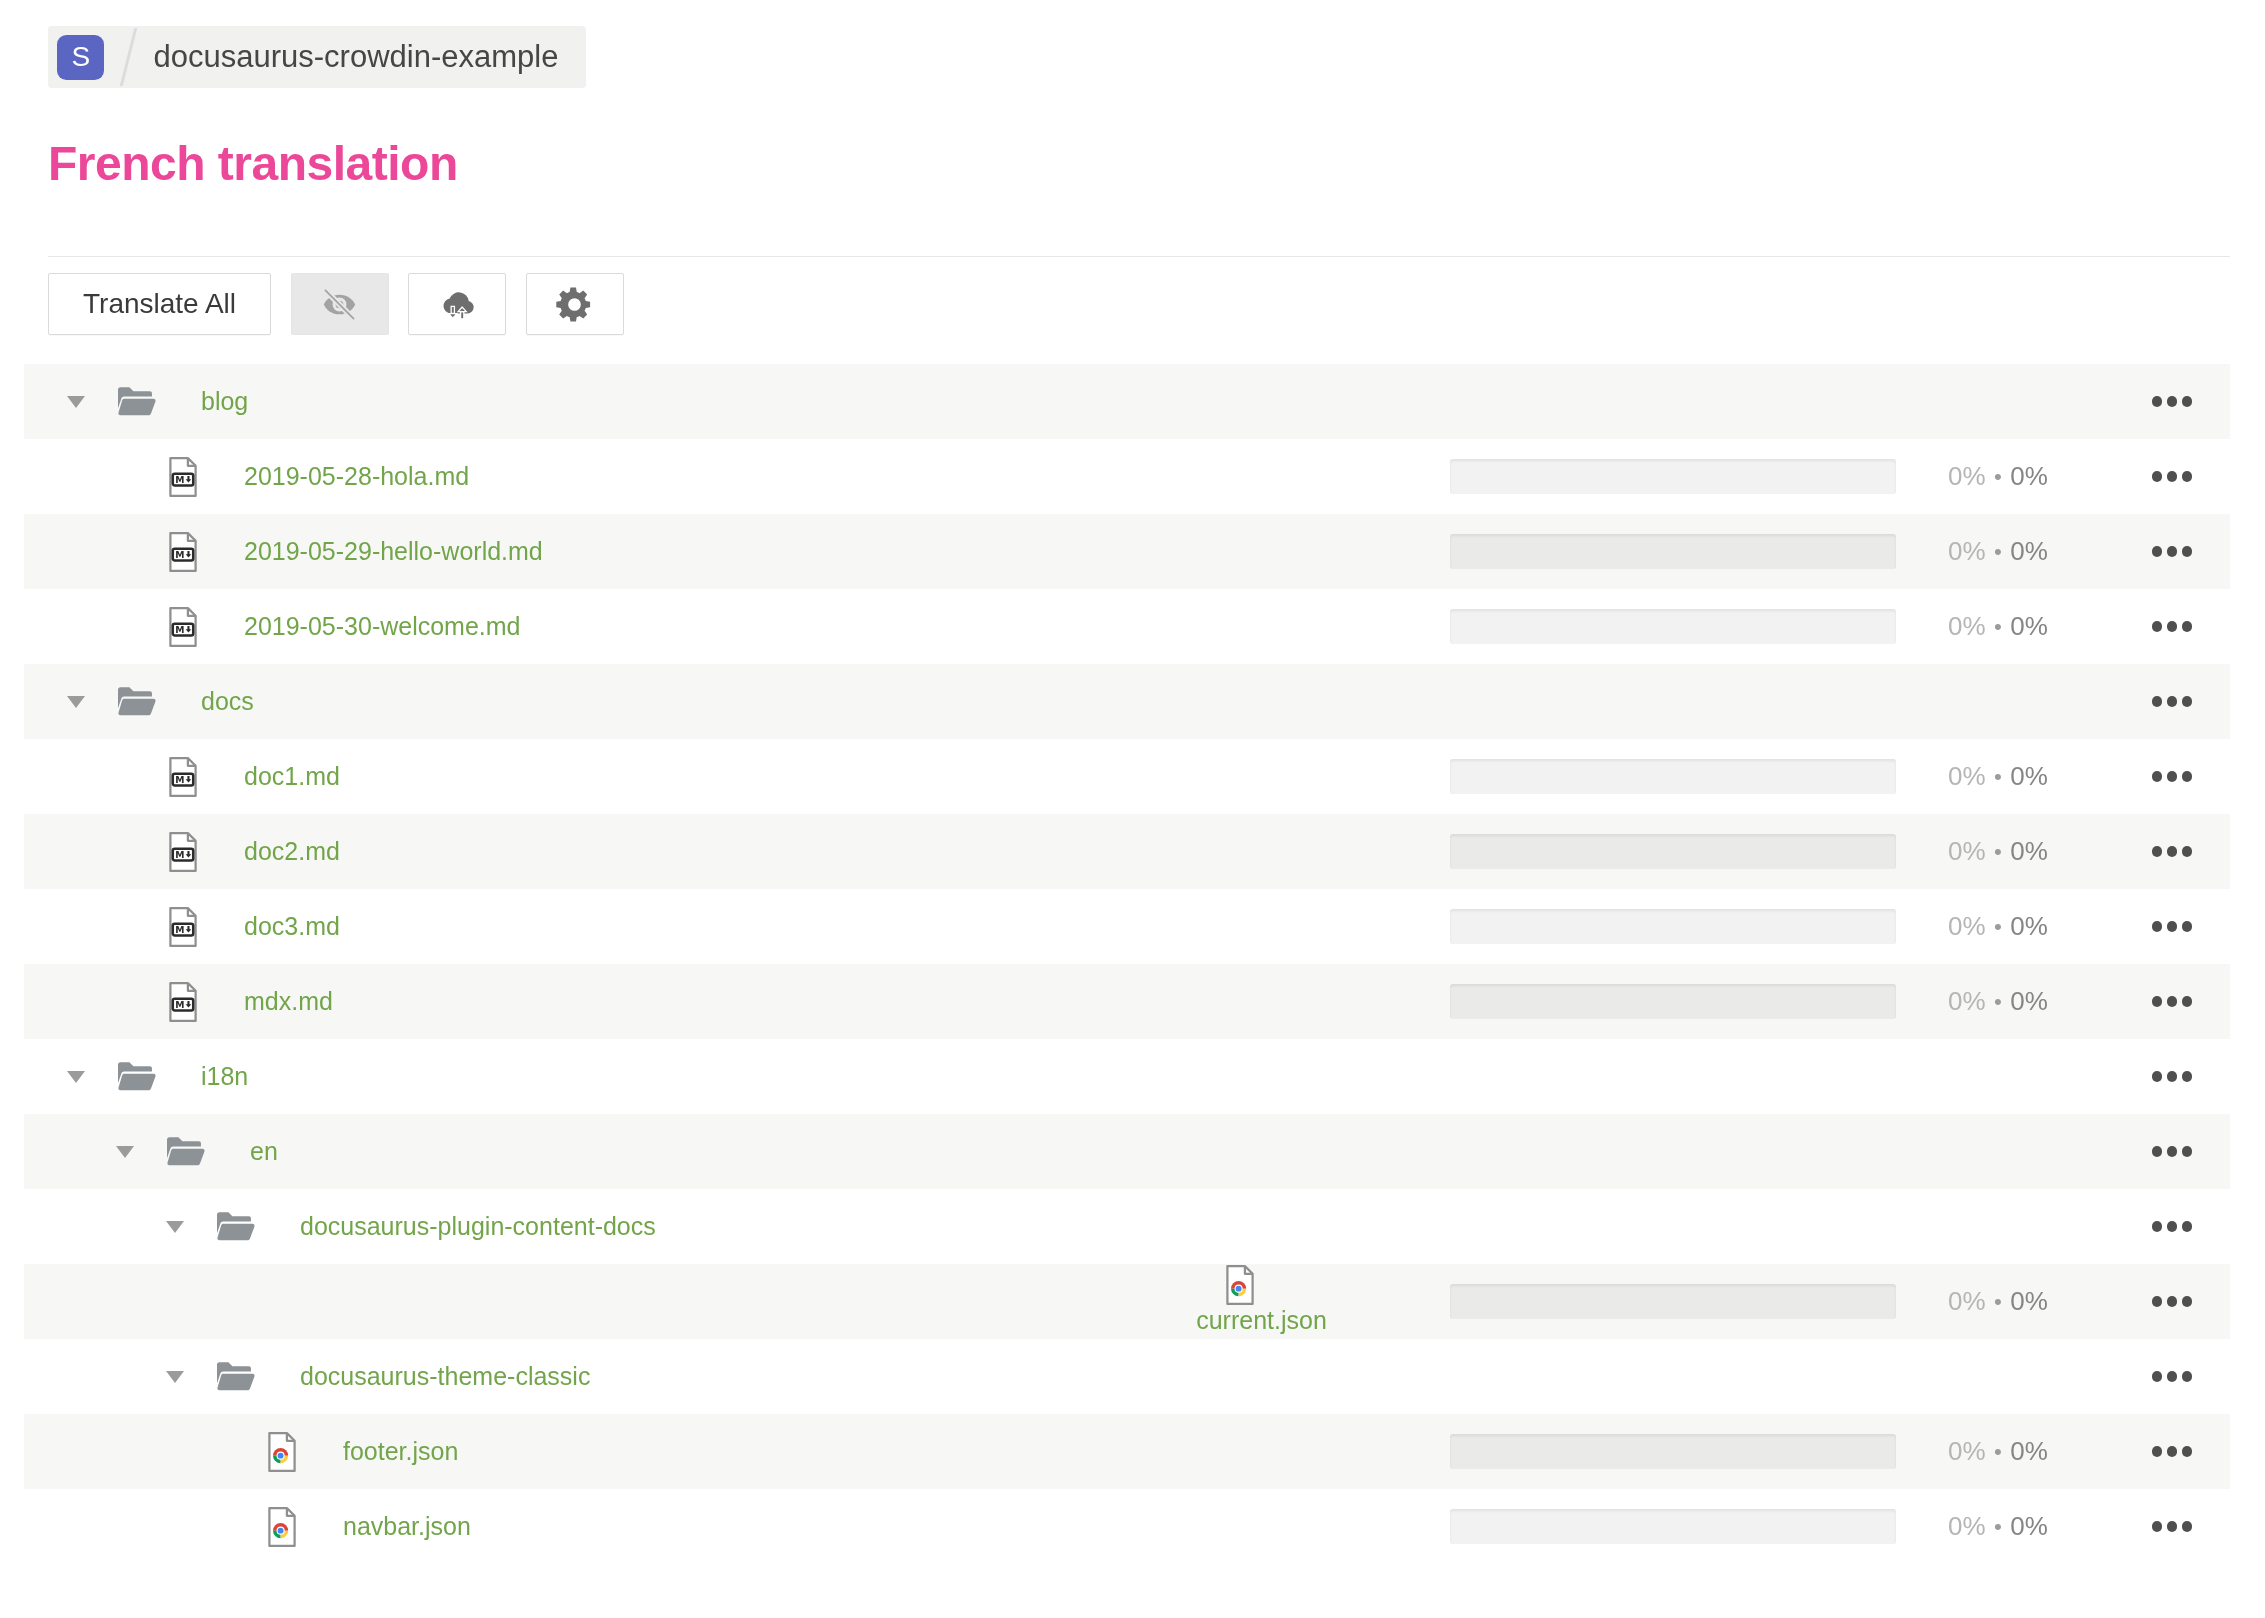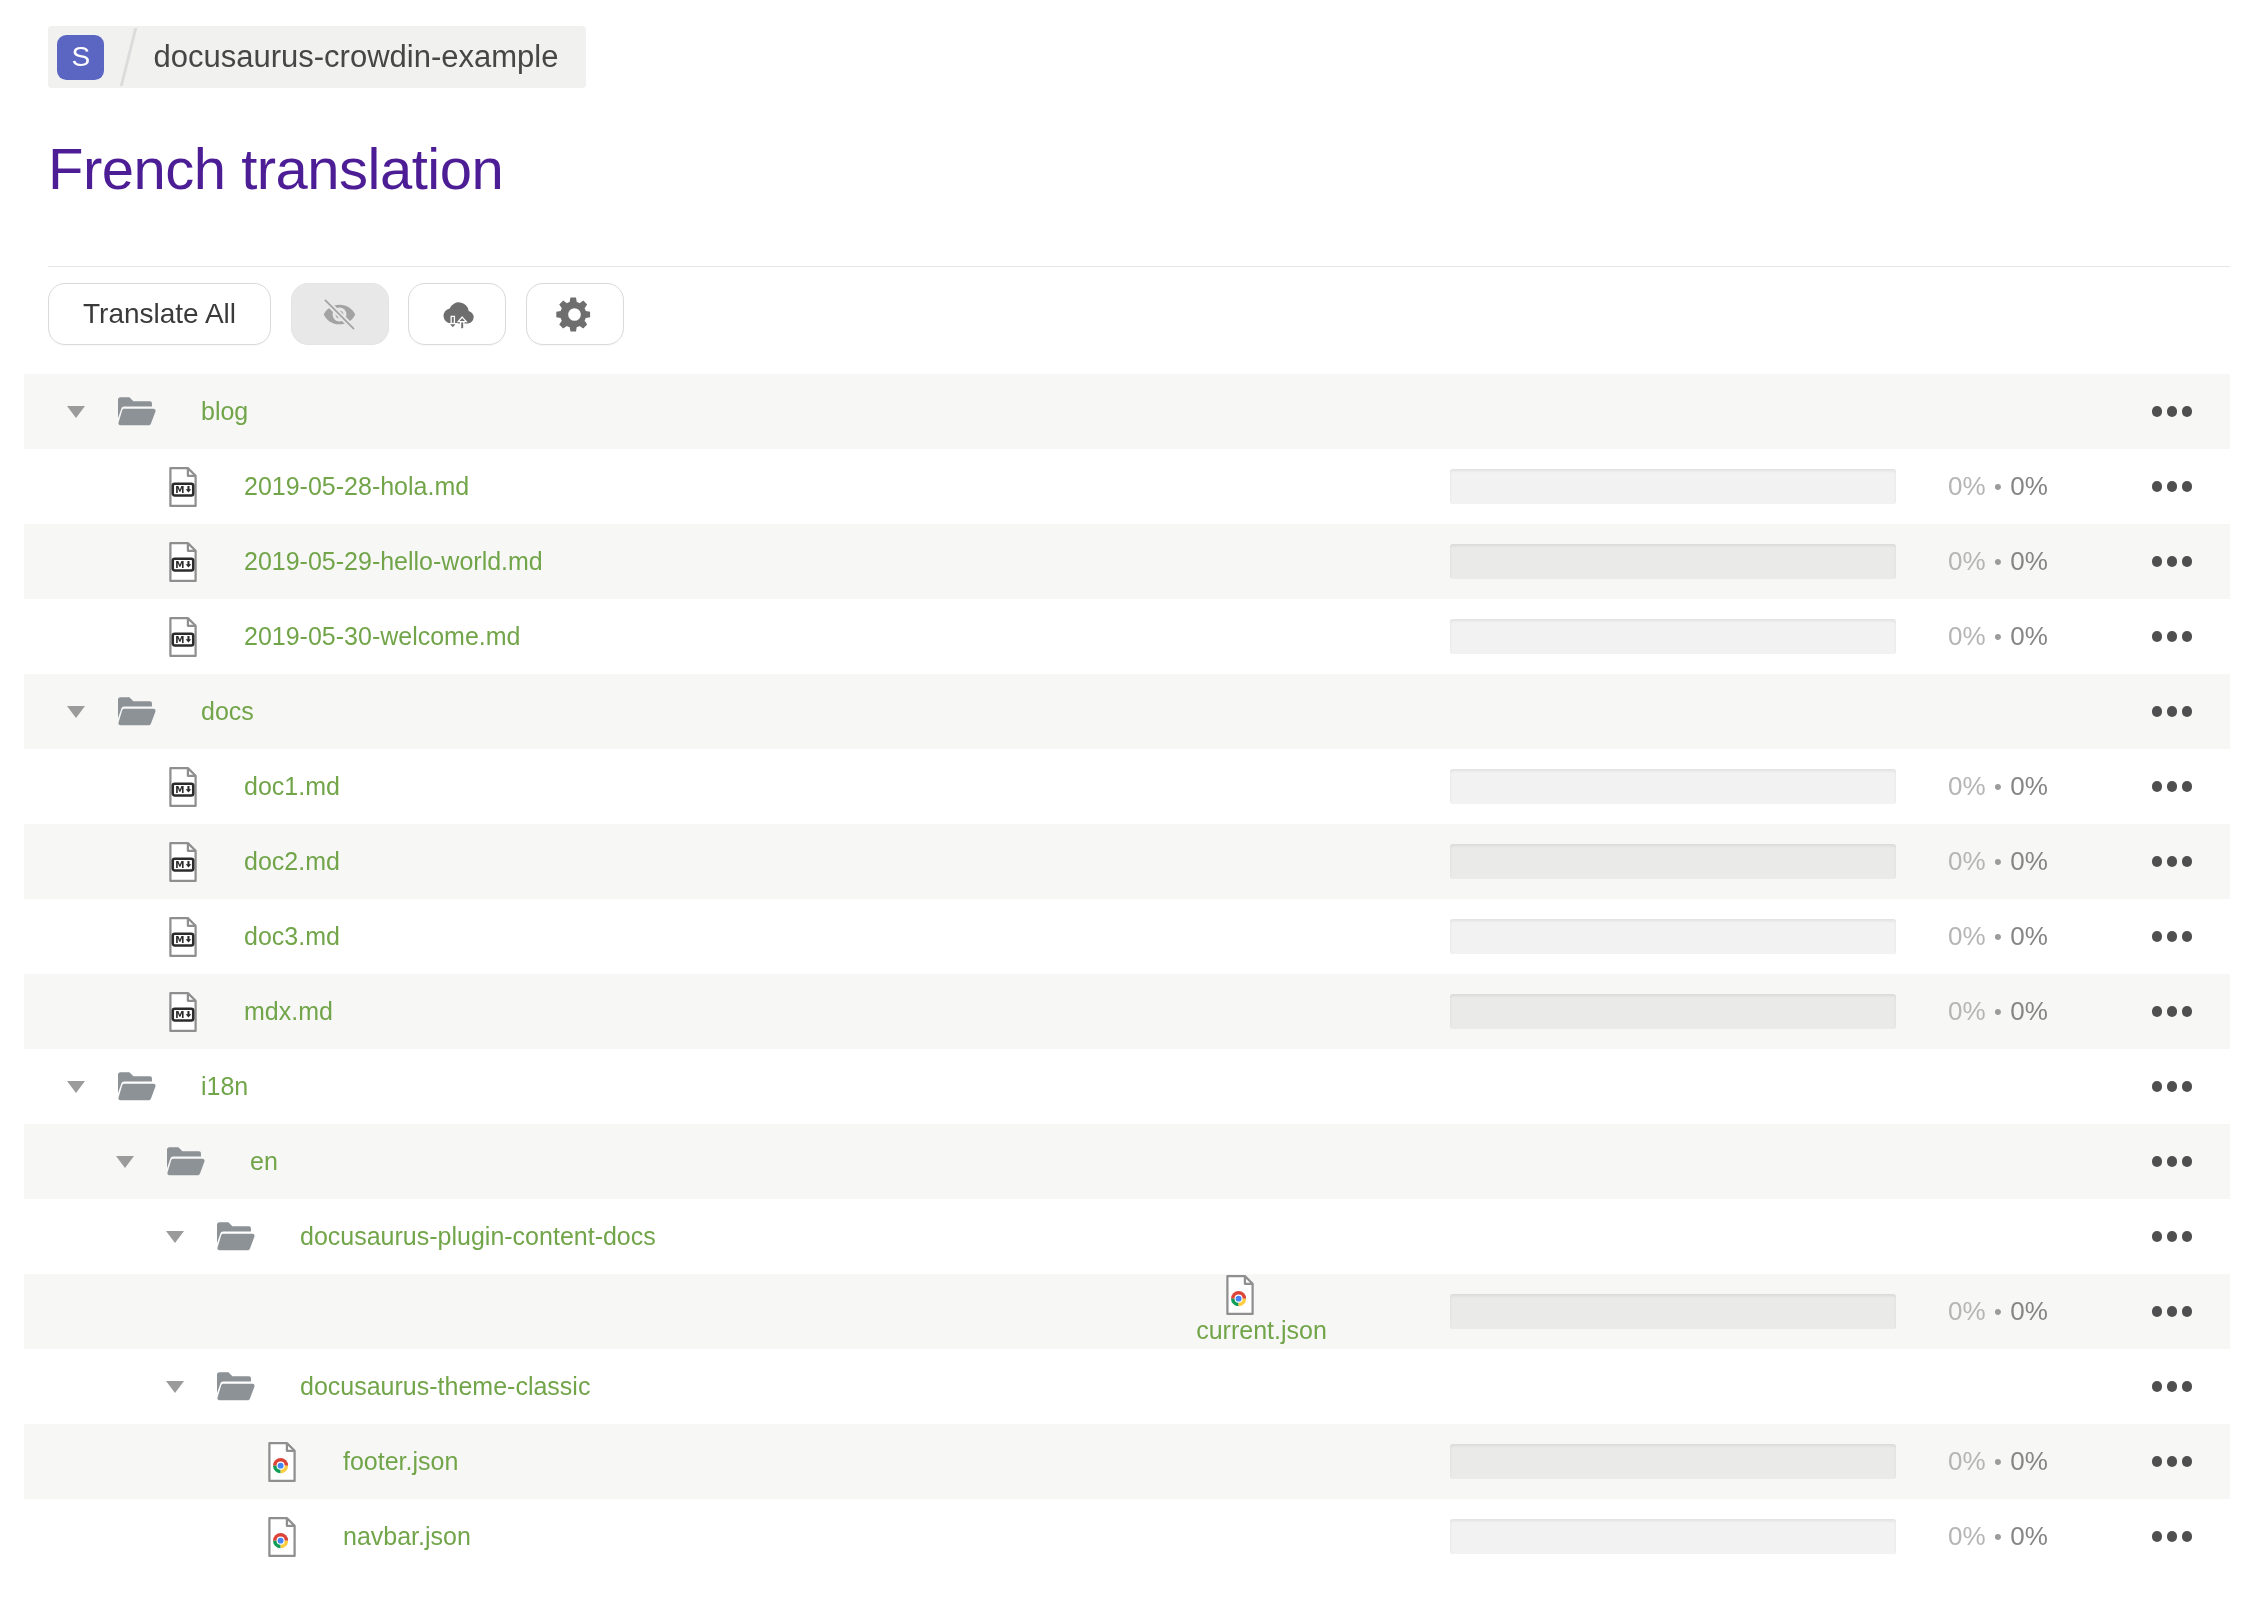--- a/index.html
+++ b/index.html
@@ -24,39 +24,39 @@
     font-size:28px;line-height:1;
   }
   .crumb-slash{
     width:2.8px;height:58px;background:#dcdcdc;
     transform:skewX(-14deg);margin:0 24px 0 22.4px;
   }
   .crumb-name{font-size:31px;color:#464646;}
 
   
   h1.page-title{
-    margin:52px 0 0 48px;font-size:58px;line-height:1;
-    font-weight:normal;color:#4c1d95;letter-spacing:-0.5px;
+    margin:52px 0 0 48px;font-size:48px;line-height:1;
+    font-weight:bold;color:#ec4899;letter-spacing:-0.5px;
   }
 
   .divider{margin:68px 35px 0 48px;border-top:0.9px solid #e7e7e7;}
 
   
   .toolbar{
     margin:16px 35px 0 48px;display:flex;align-items:center;justify-content:space-between;
   }
   .filter-input{
     width:440px;height:58px;border:0.9px solid #c9cdc9;border-radius:3.7px;
     font-size:27px;color:#444;padding:0 13px;outline:none;
     font-family:"Liberation Sans", sans-serif;
   }
   .filter-input::placeholder{color:#9aa09b;}
   .toolbar-right{display:flex;align-items:center;gap:19.6px;}
   .btn{
-    height:62px;border:0.9px solid #dadada;border-radius:17px;background:#ffffff;
+    height:62px;border:0.9px solid #dadada;border-radius:2px;background:#ffffff;
     cursor:pointer;display:flex;align-items:center;justify-content:center;
     box-shadow:0 0.9px 0.9px rgba(0,0,0,0.03);
     font-family:"Liberation Sans", sans-serif;
   }
   .btn-text{padding:0 34px;font-size:28px;color:#3a3a3a;}
   .btn-icon{width:98px;padding:0;}
   .btn-icon.active{background:#e8e8e8;border-color:#e4e4e4;box-shadow:none;}
   .btn-icon svg{display:block;}
 
   

